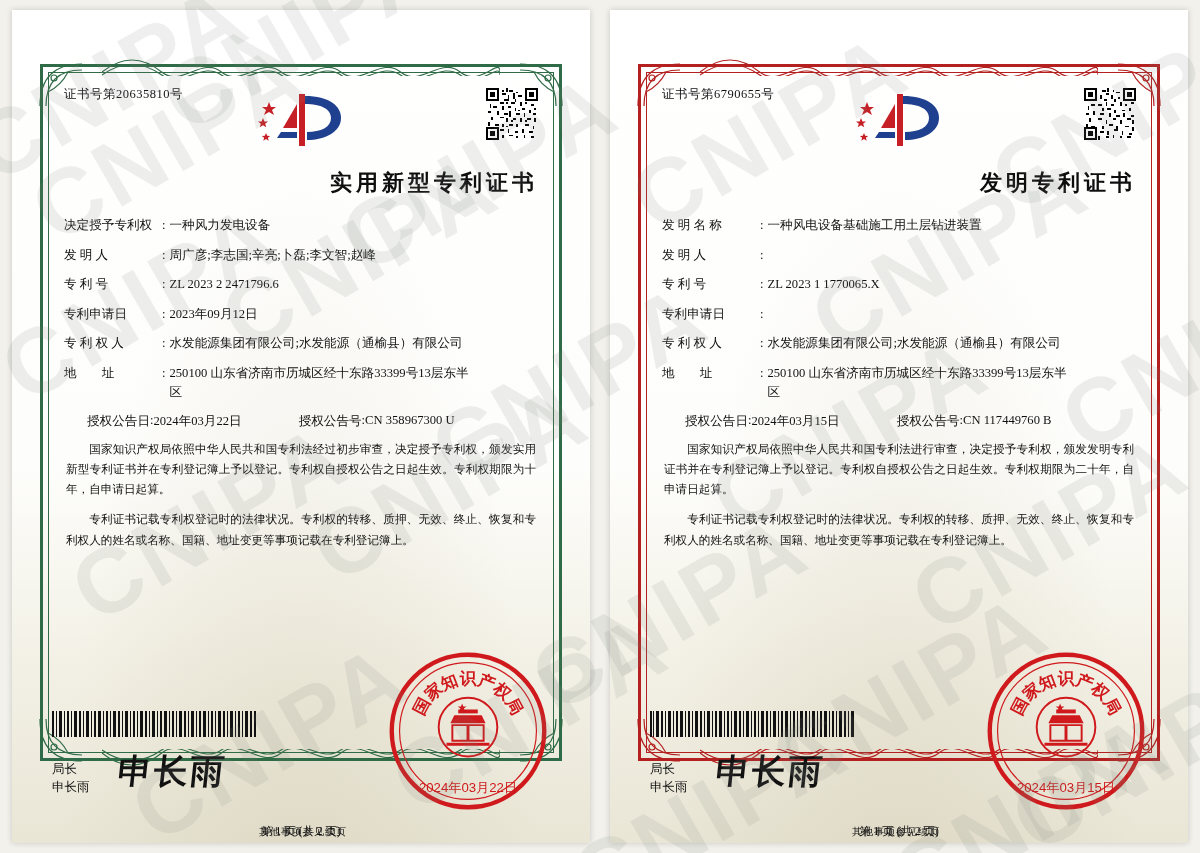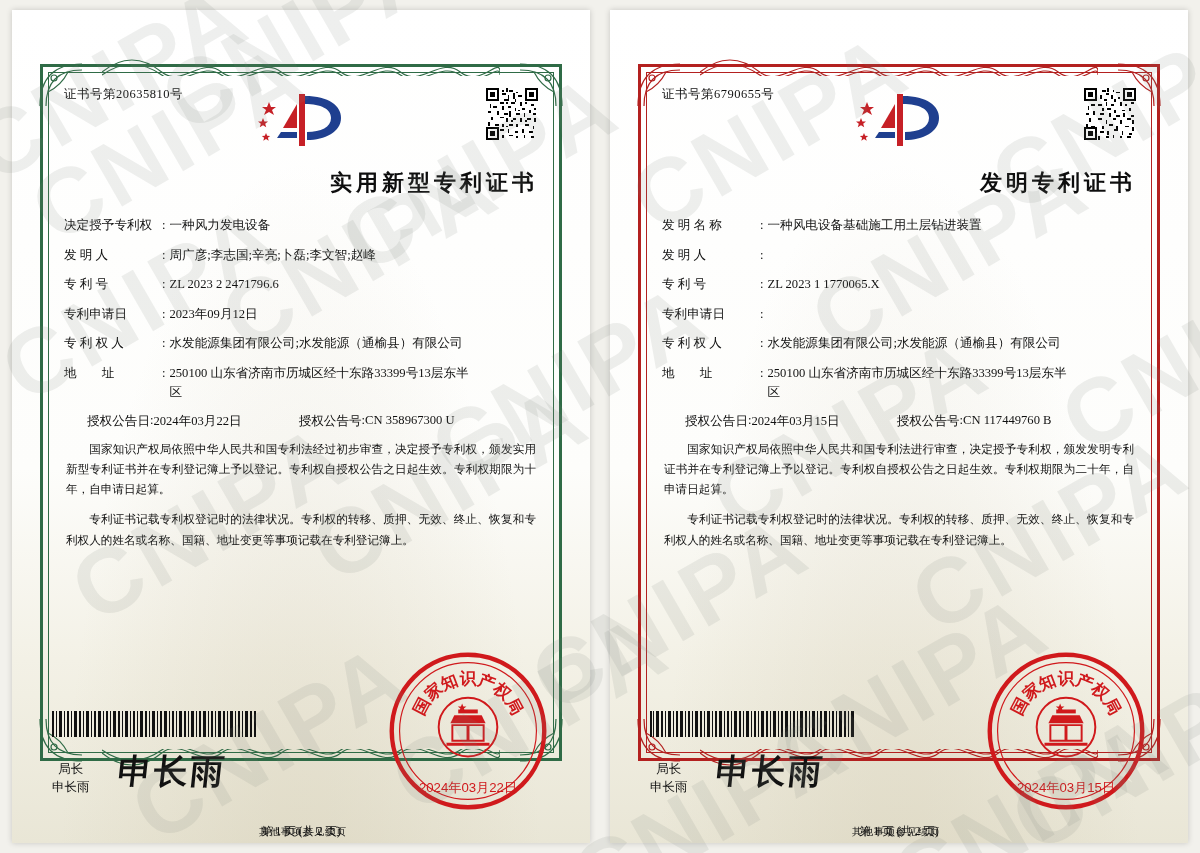--- a/index.html
+++ b/index.html
@@ -139,21 +139,21 @@
     color:#111;
     text-align:justify;
   }
   .barcode{
     position:absolute;
     left:40px;bottom:106px;
     width:206px;height:26px;
   }
   .sign-block{
     position:absolute;left:40px;bottom:46px;
-    font-size:12.5px;line-height:1.5;color:#111;text-align:center;
+    font-size:12.5px;line-height:1.5;color:#111;
   }
   .signature{
     position:absolute;left:106px;bottom:48px;
     font-size:34px;
     font-family:"Liberation Serif","DejaVu Serif",serif;
     font-weight:700;
     color:#111;
     transform:skewX(-6deg);
     letter-spacing:2px;
   }

